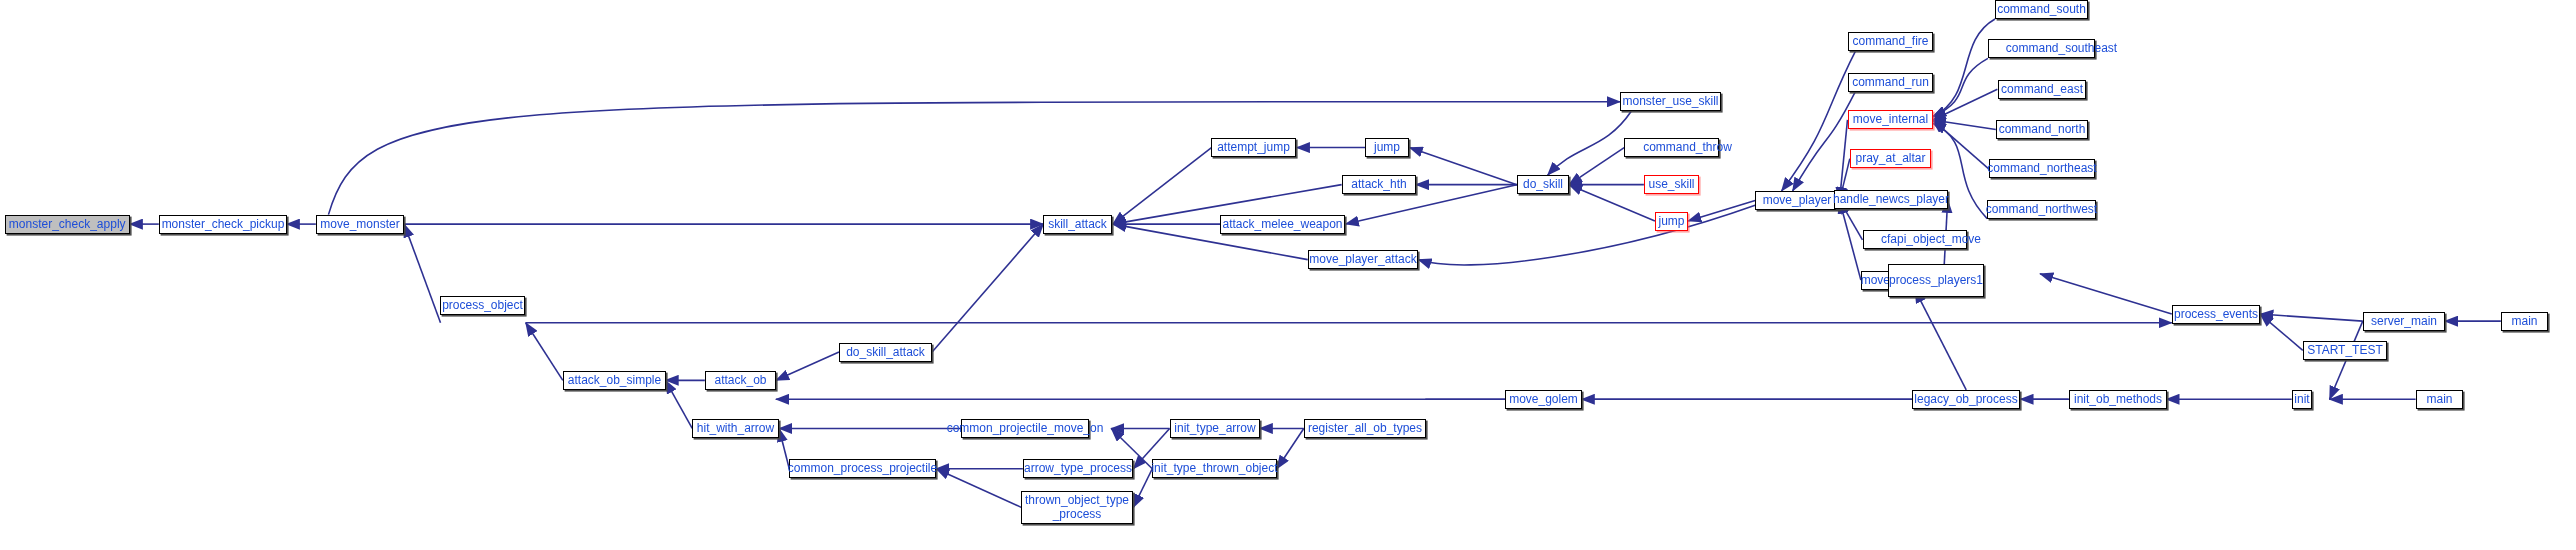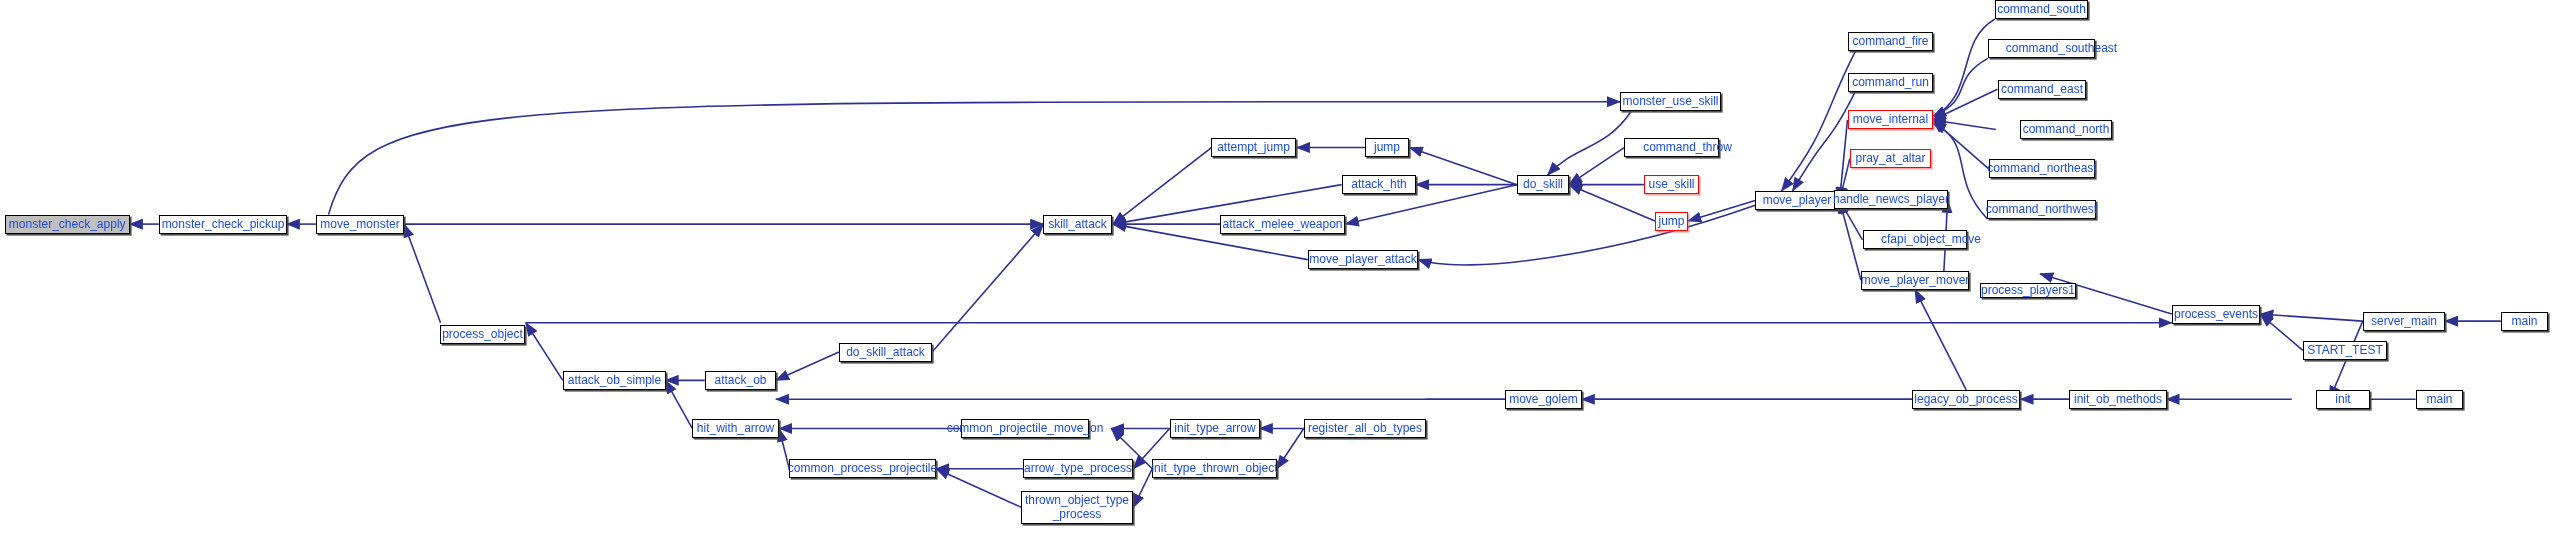--- a/index.html
+++ b/index.html
@@ -115,21 +115,21 @@
       <path d="M 2531 113 L 2449 152" stroke="#2e3192" stroke-width="2" fill="none" marker-end="url(#ah)"></path>
       <path d="M 2529 164 L 2449 152" stroke="#2e3192" stroke-width="2" fill="none" marker-end="url(#ah)"></path>
       <path d="M 2520 214 L 2449 152" stroke="#2e3192" stroke-width="2" fill="none" marker-end="url(#ah)"></path>
       <path d="M 2518 277 C 2468 225, 2504 182, 2449 156" stroke="#2e3192" stroke-width="2" fill="none" marker-end="url(#ah)"></path>
       <path d="M 2463 347 L 2468 253" stroke="#2e3192" stroke-width="2" fill="none" marker-end="url(#ah)"></path>
       <path d="M 2752 398 L 2585 347" stroke="#2e3192" stroke-width="2" fill="none" marker-end="url(#ah)"></path>
     </svg>
 <div class="node current" style="left: 4.7px; top: 215px; width: 125px; height: 19px;">monster_check_apply</div>
     <div class="node" style="left: 159px; top: 215px; width: 128px; height: 19px;">monster_check_pickup</div>
     <div class="node" style="left: 316px; top: 215px; width: 88px; height: 19px;">move_monster</div>
-    <div class="node" style="left: 440px; top: 325px; width: 85px; height: 19px;">process_object</div>
+    <div class="node" style="left: 440px; top: 296px; width: 85px; height: 19px;">process_object</div>
     <div class="node" style="left: 563px; top: 371px; width: 103px; height: 19px;">attack_ob_simple</div>
     <div class="node" style="left: 705px; top: 371px; width: 71px; height: 19px;">attack_ob</div>
     <div class="node" style="left: 839px; top: 343px; width: 93px; height: 19px;">do_skill_attack</div>
     <div class="node" style="left: 692px; top: 419px; width: 87px; height: 19px;">hit_with_arrow</div>
     <div class="node" style="left: 789px; top: 459px; width: 147px; height: 19px;">common_process_projectile</div>
     <div class="node" style="left: 1023px; top: 459px; width: 110px; height: 19px;">arrow_type_process</div>
     <div class="node two-line" style="left: 1021px; top: 491px; width: 112px; height: 33px;">thrown_object_type
 _process</div>
     <div class="node" style="left: 961px; top: 419px; width: 128px; height: 19px;">common_projectile_move_on</div>
     <div class="node" style="left: 1170px; top: 419px; width: 90px; height: 19px;">init_type_arrow</div>
@@ -151,26 +151,26 @@
     <div class="node" style="left: 1848px; top: 32px; width: 85px; height: 19px;">command_fire</div>
     <div class="node" style="left: 1848px; top: 73px; width: 85px; height: 19px;">command_run</div>
     <div class="node red" style="left: 1848px; top: 110px; width: 85px; height: 19px;">move_internal</div>
     <div class="node red" style="left: 1850px; top: 149px; width: 81px; height: 19px;">pray_at_altar</div>
     <div class="node" style="left: 1834px; top: 190px; width: 114px; height: 19px;">handle_newcs_player</div>
     <div class="node" style="left: 1863px; top: 230px; width: 104px; height: 19px; padding-left: 32px;">cfapi_object_move</div>
     <div class="node" style="left: 1861px; top: 271px; width: 108px; height: 19px;">move_player_mover</div>
     <div class="node" style="left: 1995px; top: 0px; width: 93px; height: 19px;">command_south</div>
     <div class="node" style="left: 1988px; top: 39px; width: 107px; height: 19px; padding-left: 40px;">command_southeast</div>
     <div class="node" style="left: 1998px; top: 80px; width: 88px; height: 19px;">command_east</div>
-    <div class="node" style="left: 1996px; top: 120px; width: 92px; height: 19px; margin-left: 24px;">command_north</div>
+    <div class="node" style="left: 1996px; top: 120px; width: 92px; height: 19px;">command_north</div>
     <div class="node" style="left: 1989px; top: 159px; width: 106px; height: 19px;">command_northeast</div>
     <div class="node" style="left: 1987px; top: 200px; width: 109px; height: 19px;">command_northwest</div>
-    <div class="node" style="left: 1980px; top: 264px; width: 96px; height: 15px; margin-top: 19px;">process_players1</div>
+    <div class="node" style="left: 1888px; top: 264px; width: 96px; height: 33px;">process_players1</div>
     <div class="node" style="left: 2172px; top: 305px; width: 88px; height: 19px;">process_events</div>
     <div class="node" style="left: 2303px; top: 341px; width: 84px; height: 19px;">START_TEST</div>
     <div class="node" style="left: 2363px; top: 312px; width: 82px; height: 19px;">server_main</div>
     <div class="node" style="left: 2501px; top: 312px; width: 47px; height: 19px;">main</div>
     <div class="node" style="left: 1912px; top: 390px; width: 108px; height: 19px;">legacy_ob_process</div>
     <div class="node" style="left: 2069px; top: 390px; width: 98px; height: 19px;">init_ob_methods</div>
-    <div class="node" style="left: 2292px; top: 390px; width: 54px; height: 19px; margin-left: 24px;">init</div>
+    <div class="node" style="left: 2292px; top: 390px; width: 20px; height: 19px;">init</div>
     <div class="node" style="left: 2416px; top: 390px; width: 47px; height: 19px;">main</div>
   </div>
 
 
 </body></html>

